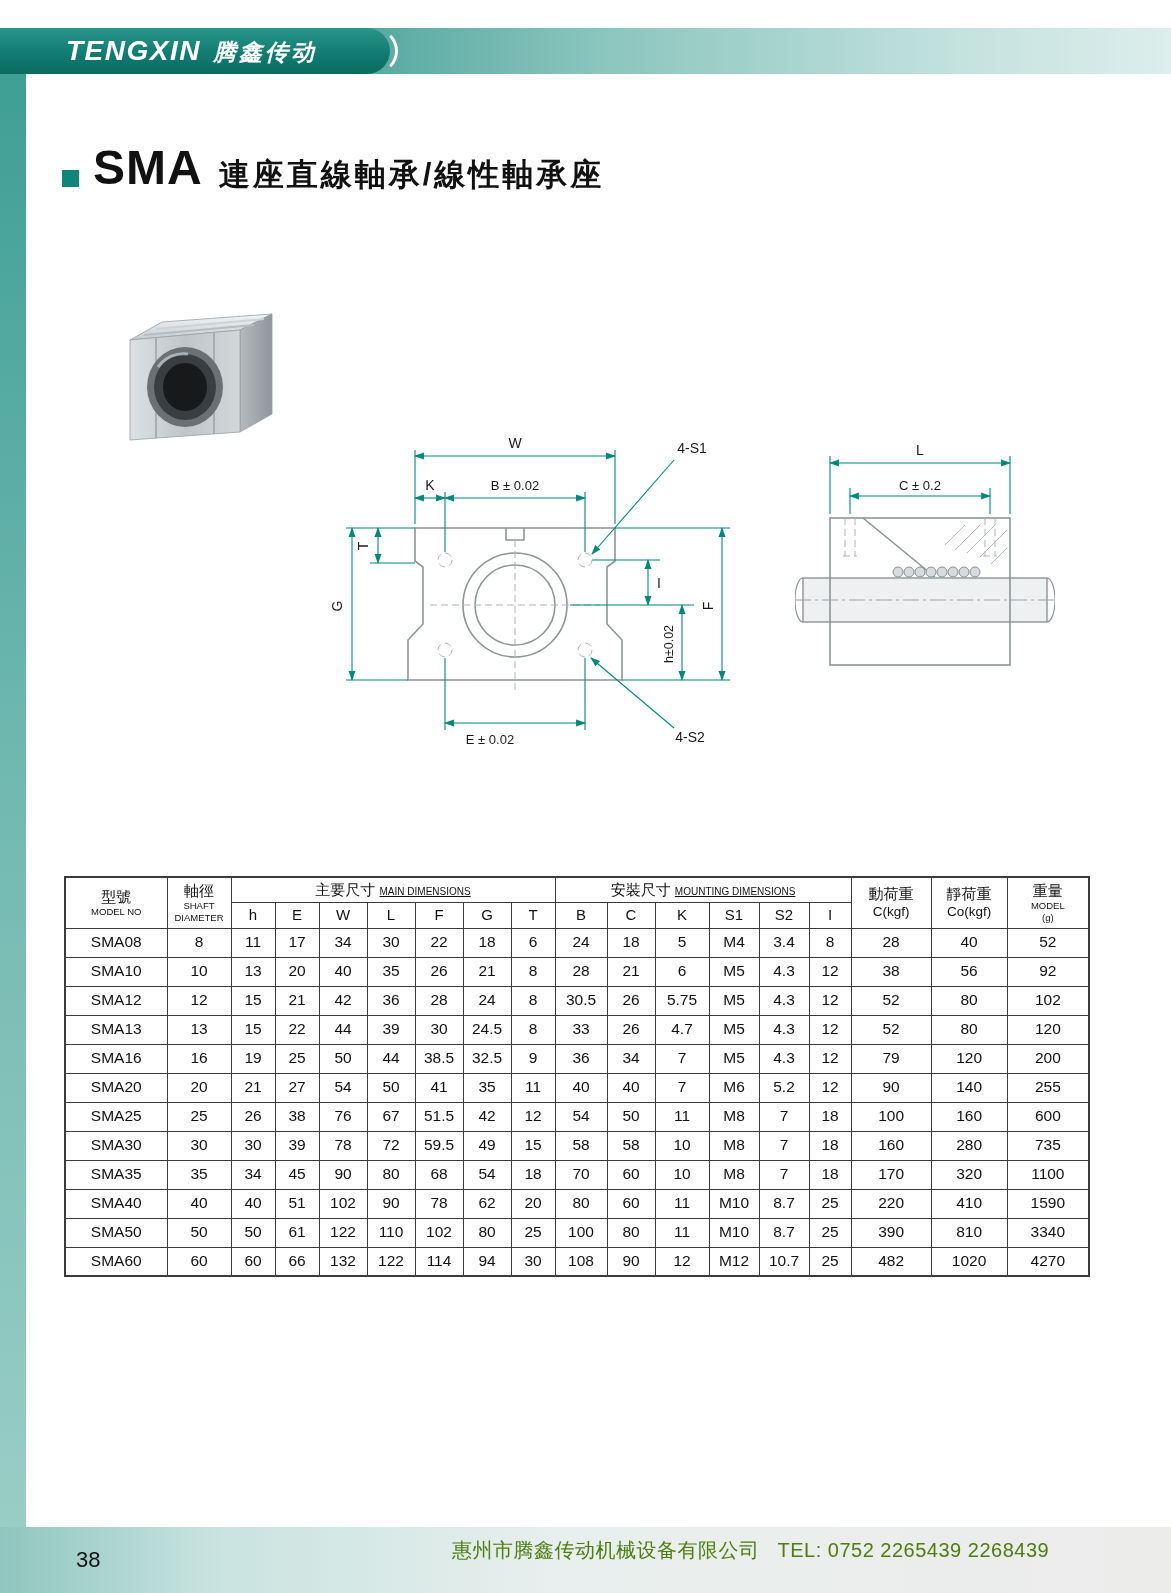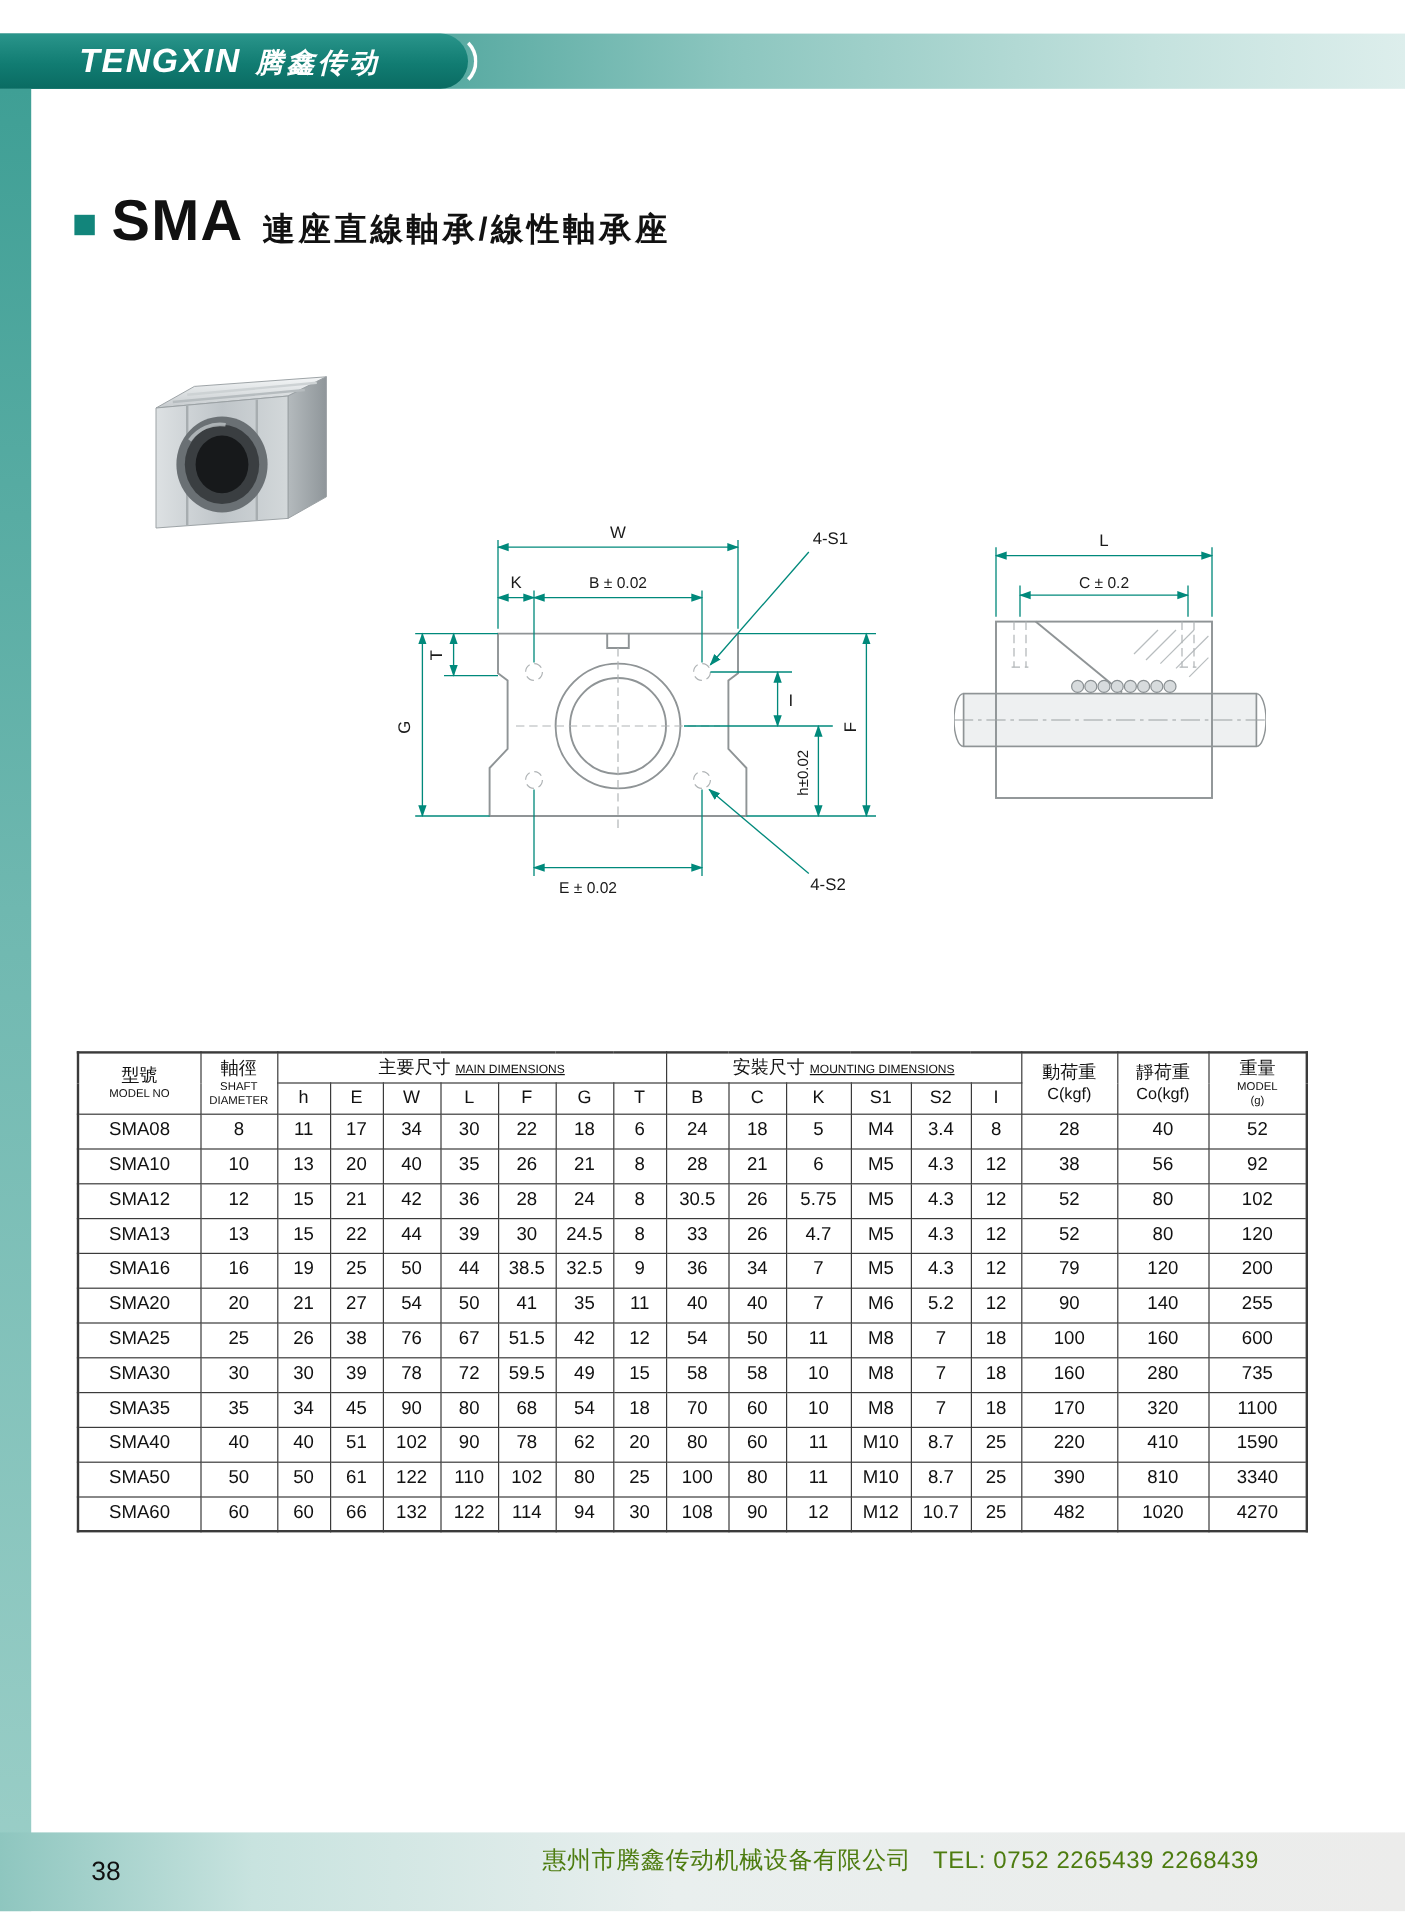--- a/index.html
+++ b/index.html
@@ -39,24 +39,24 @@
   }
   .footer-band {
     position:absolute; left:0; bottom:0; width:100%; height:66px;
     background:linear-gradient(90deg,#8ec6bf 0%,#c8e3df 18%,#e9efee 48%,#ececeb 100%);
   }
   .page-number { position:absolute; left:76px; bottom:20px; font-size:22px; color:#111; }
   .company-info { position:absolute; left:452px; bottom:29px; font-size:20px; color:#4d7c0f; letter-spacing:0.5px; white-space:nowrap; }
   .company-info .tel { margin-left:18px; }
 
   
-  .title-row { position:absolute; left:62px; top:159px; display:flex; align-items:flex-start; }
+  .title-row { position:absolute; left:62px; top:140px; display:flex; align-items:center; }
   .title-bullet { width:17px; height:17px; background:#12857b; margin:20px 14px 0 0; }
   .title-model { font-size:48px; font-weight:bold; letter-spacing:1px; line-height:1.1; margin-right:16px; }
-  .title-name { font-size:27px; font-weight:bold; letter-spacing:3px; padding-top:14px; }
+  .title-name { font-size:31px; font-weight:bold; letter-spacing:3px; padding-top:14px; }
 
   
   .unit-note { position:absolute; left:64px; top:848px; width:1042px; text-align:right; font-size:16px; }
   .spec-table {
     position:absolute; left:64px; top:876px; width:867px;
     border-collapse:collapse; table-layout:fixed; border:2px solid #3b3b3b;padding-left:16px;
   }
   .spec-table th, .spec-table td {
     border:1px solid #3b3b3b; text-align:center; vertical-align:middle;
     font-weight:normal; line-height:1.22;

